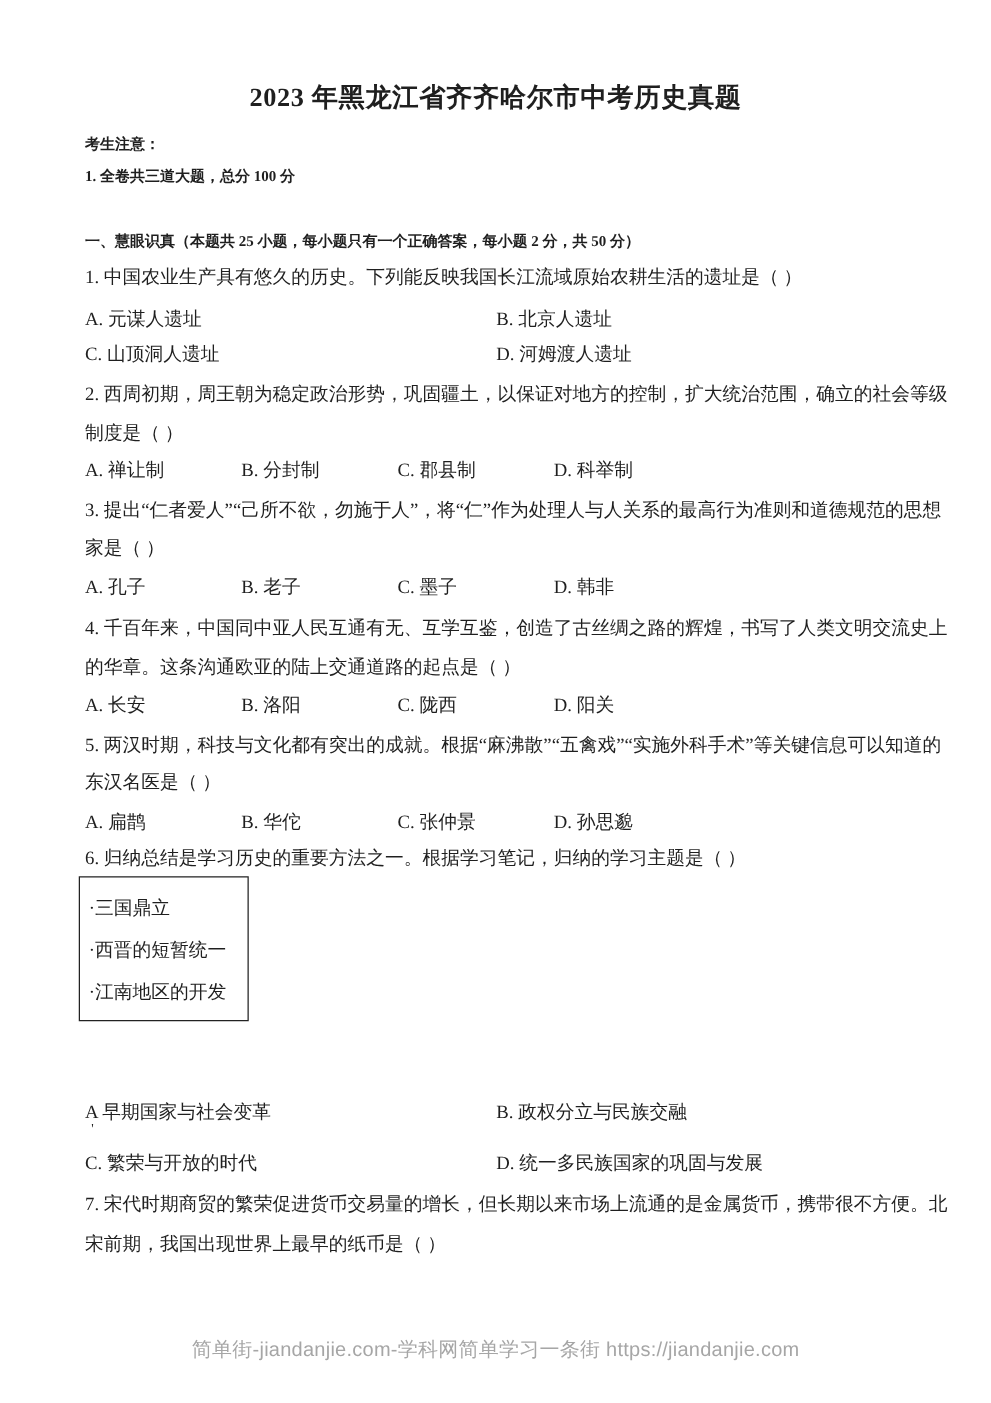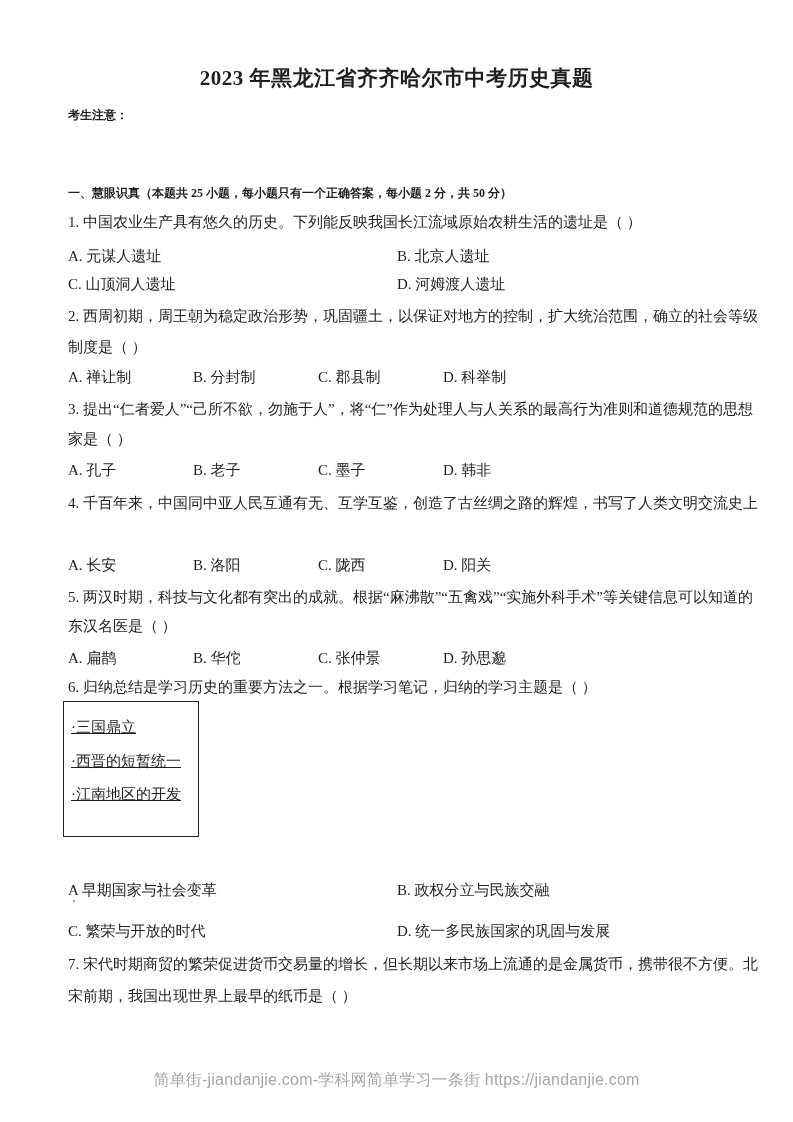--- a/index.html
+++ b/index.html
@@ -29,25 +29,24 @@
     font-weight: bold;
     letter-spacing: 0.5px;
   }
   .notice { font-size: 12px; }
   .opt { position: absolute; white-space: nowrap; line-height: 20px; }
   .note-box {
     position: absolute;
     left: 63px;
     top: 701px;
     width: 136px;
-    height: 136px;
+    height: 116px;
     border: 1.5px solid #222222;
     box-sizing: border-box;
     padding: 9px 4px 0 7px;
-    text-decoration: underline;
   }
   .note-line {
     line-height: 33.5px;
     white-space: nowrap;
     font-size: 15px;
   }
   .stray {
     position: absolute;
     left: 73px;
     top: 898px;
@@ -67,20 +66,21 @@
   }
 </style>
 </head>
 <body>
 
 <div class="page">
 
   <div class="t title" style="top:68px">2023 年黑龙江省齐齐哈尔市中考历史真题</div>
 
   <div class="t b notice" style="top:105px">考生注意：</div>
+  <div class="t b notice" style="top:131px">1. 全卷共三道大题，总分 100 分</div>
   <div class="t b notice" style="top:183px">一、慧眼识真（本题共 25 小题，每小题只有一个正确答案，每小题 2 分，共 50 分）</div>
 
   <div class="t" style="top:212px">1. 中国农业生产具有悠久的历史。下列能反映我国长江流域原始农耕生活的遗址是（      ）</div>
   <div class="opt" style="top:246px;left:68px">A. 元谋人遗址</div>
   <div class="opt" style="top:246px;left:397px">B. 北京人遗址</div>
   <div class="opt" style="top:274px;left:68px">C. 山顶洞人遗址</div>
   <div class="opt" style="top:274px;left:397px">D. 河姆渡人遗址</div>
 
   <div class="t" style="top:306px">2. 西周初期，周王朝为稳定政治形势，巩固疆土，以保证对地方的控制，扩大统治范围，确立的社会等级</div>
   <div class="t" style="top:337px">制度是（      ）</div>
@@ -90,20 +90,21 @@
   <div class="opt" style="top:367px;left:443px">D. 科举制</div>
 
   <div class="t" style="top:399px">3. 提出“仁者爱人”“己所不欲，勿施于人”，将“仁”作为处理人与人关系的最高行为准则和道德规范的思想</div>
   <div class="t" style="top:429px">家是（      ）</div>
   <div class="opt" style="top:460px;left:68px">A. 孔子</div>
   <div class="opt" style="top:460px;left:193px">B. 老子</div>
   <div class="opt" style="top:460px;left:318px">C. 墨子</div>
   <div class="opt" style="top:460px;left:443px">D. 韩非</div>
 
   <div class="t" style="top:493px">4. 千百年来，中国同中亚人民互通有无、互学互鉴，创造了古丝绸之路的辉煌，书写了人类文明交流史上</div>
+  <div class="t" style="top:524px">的华章。这条沟通欧亚的陆上交通道路的起点是（      ）</div>
   <div class="opt" style="top:555px;left:68px">A. 长安</div>
   <div class="opt" style="top:555px;left:193px">B. 洛阳</div>
   <div class="opt" style="top:555px;left:318px">C. 陇西</div>
   <div class="opt" style="top:555px;left:443px">D. 阳关</div>
 
   <div class="t" style="top:587px">5. 两汉时期，科技与文化都有突出的成就。根据“麻沸散”“五禽戏”“实施外科手术”等关键信息可以知道的</div>
   <div class="t" style="top:616px">东汉名医是（      ）</div>
   <div class="opt" style="top:648px;left:68px">A. 扁鹊</div>
   <div class="opt" style="top:648px;left:193px">B. 华佗</div>
   <div class="opt" style="top:648px;left:318px">C. 张仲景</div>

